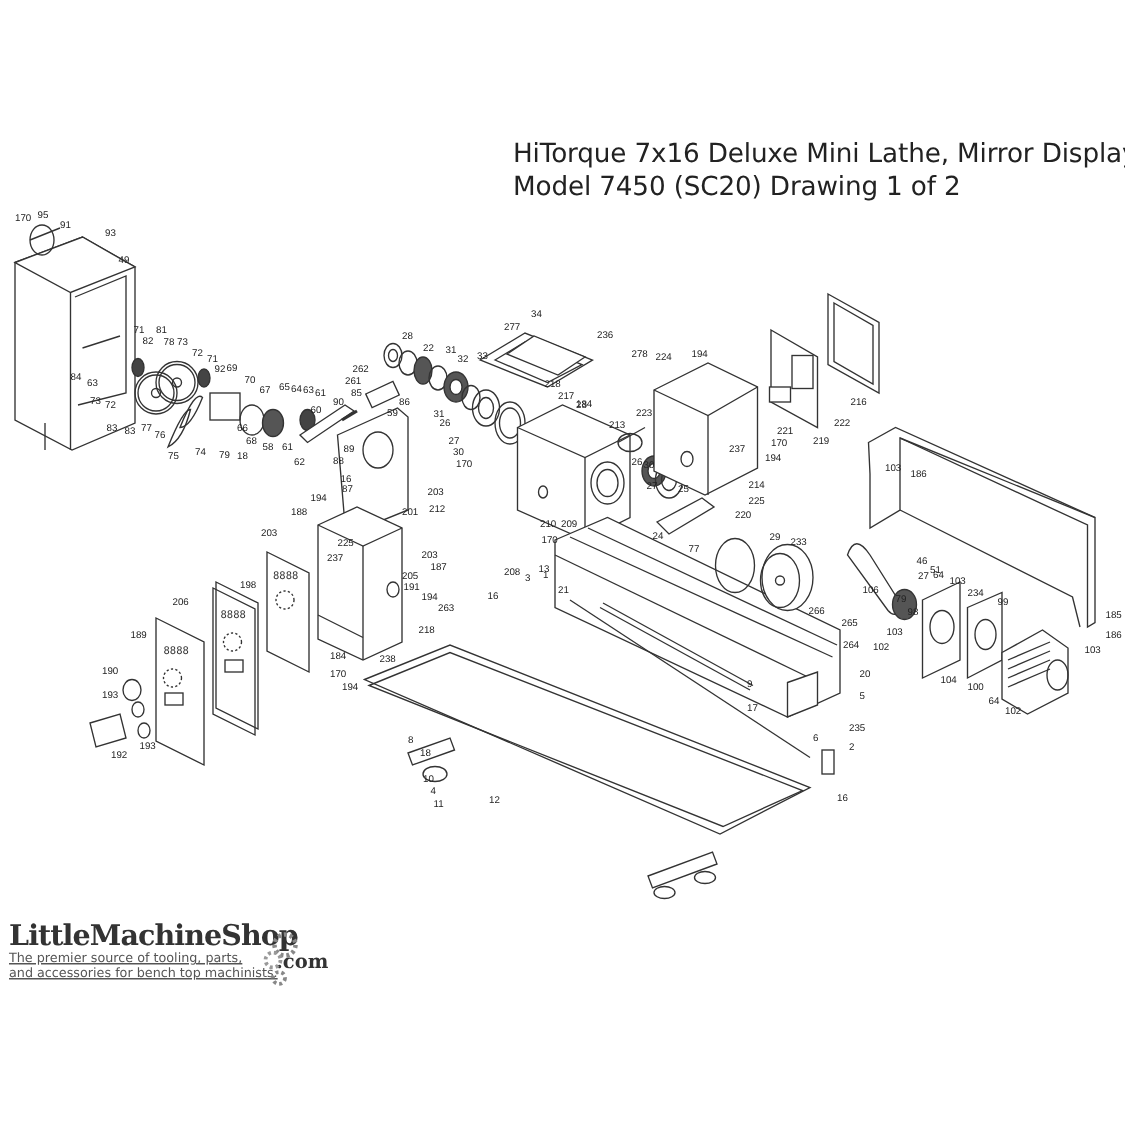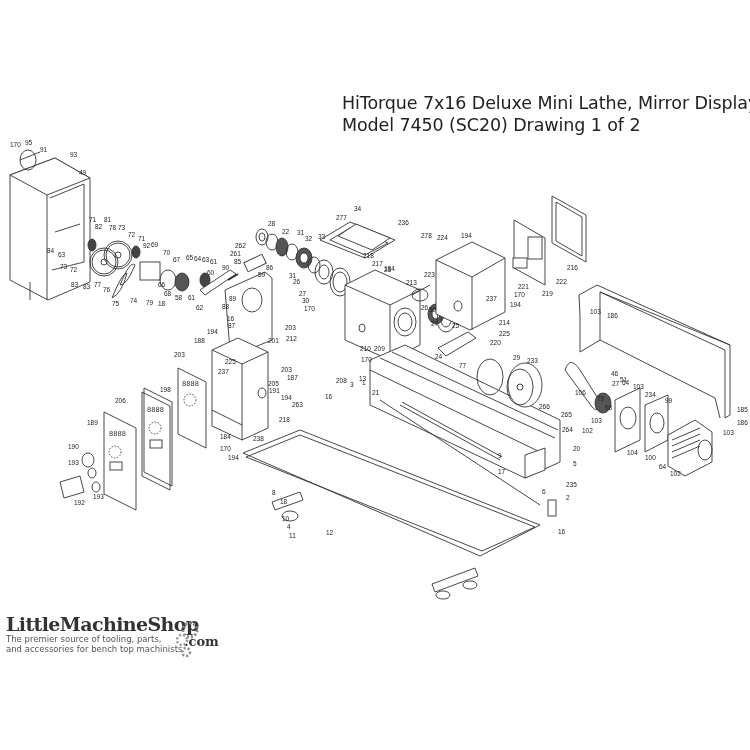--- a/index.html
+++ b/index.html
@@ -2,21 +2,21 @@
 <html><head>
   <meta charset="utf-8">
   <style>
     html, body { margin:0; padding:0; background:#ffffff; }
     body { width:750px; height:750px; position:relative; overflow:hidden; font-family:"DejaVu Sans", sans-serif; }
     .title { position:absolute; left:342px; top:92px; font-family:"DejaVu Sans", sans-serif; font-size:17.5px; line-height:22px; color:#222; white-space:nowrap; letter-spacing:-0.1px; }
     svg.dia { position:absolute; left:0; top:0; }
     .lbl { font-family:"Liberation Sans", sans-serif; font-size:6.5px; fill:#222; }
     .logo { position:absolute; left:6px; top:614px; }
     .logo-name { font-family:"DejaVu Serif", serif; font-weight:bold; font-size:19px; color:#333; letter-spacing:-0.6px; line-height:20px; white-space:nowrap; }
-    .logo-tag { font-family:"DejaVu Sans", sans-serif; font-size:8.5px; color:#555; line-height:10px; white-space:nowrap; }
+    .logo-tag { font-family:"DejaVu Sans", sans-serif; font-size:8.5px; color:#555; line-height:10px; white-space:nowrap;text-decoration:underline; }
     .logo-com { position:absolute; left:178px; top:20px; font-family:"DejaVu Serif", serif; font-weight:bold; font-size:13px; color:#333; }
   </style>
 </head>
 <body>
 
 <div class="title">
   <div>HiTorque 7x16 Deluxe Mini Lathe, Mirror Display</div>
   <div>Model 7450 (SC20)  Drawing 1 of 2</div>
 </div>
 

